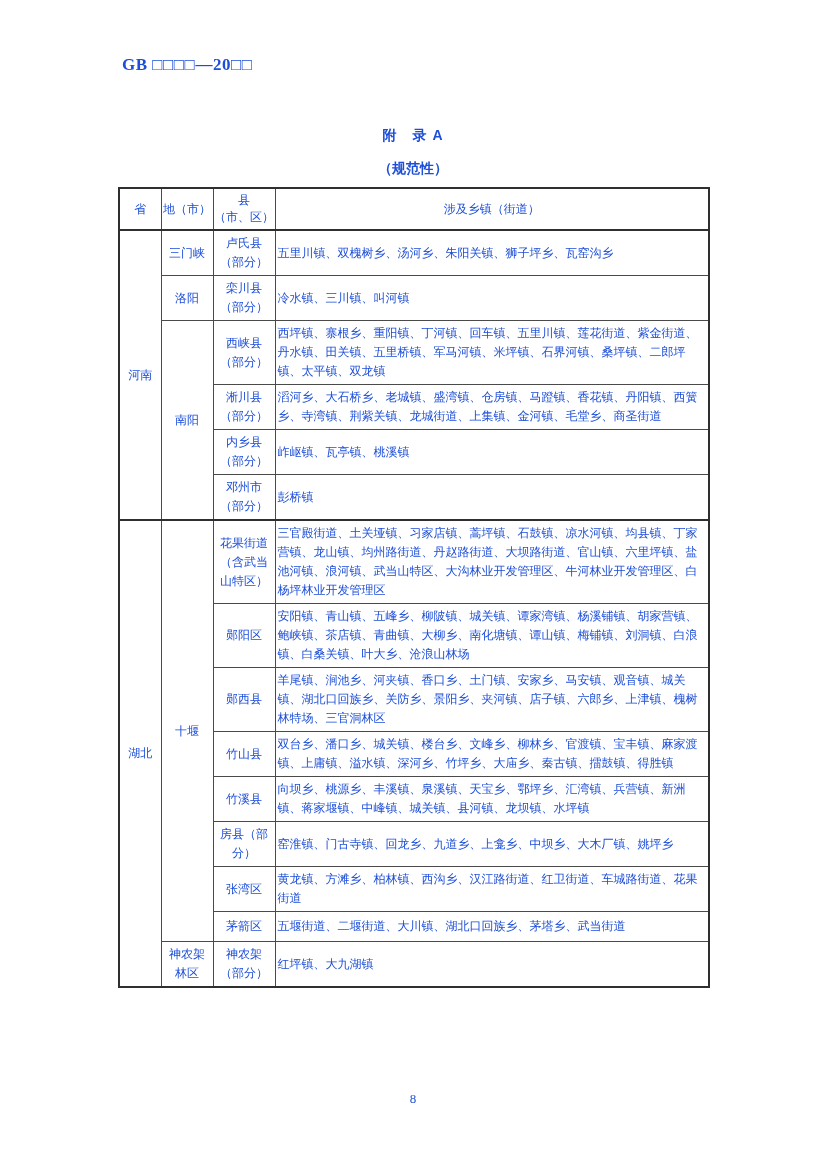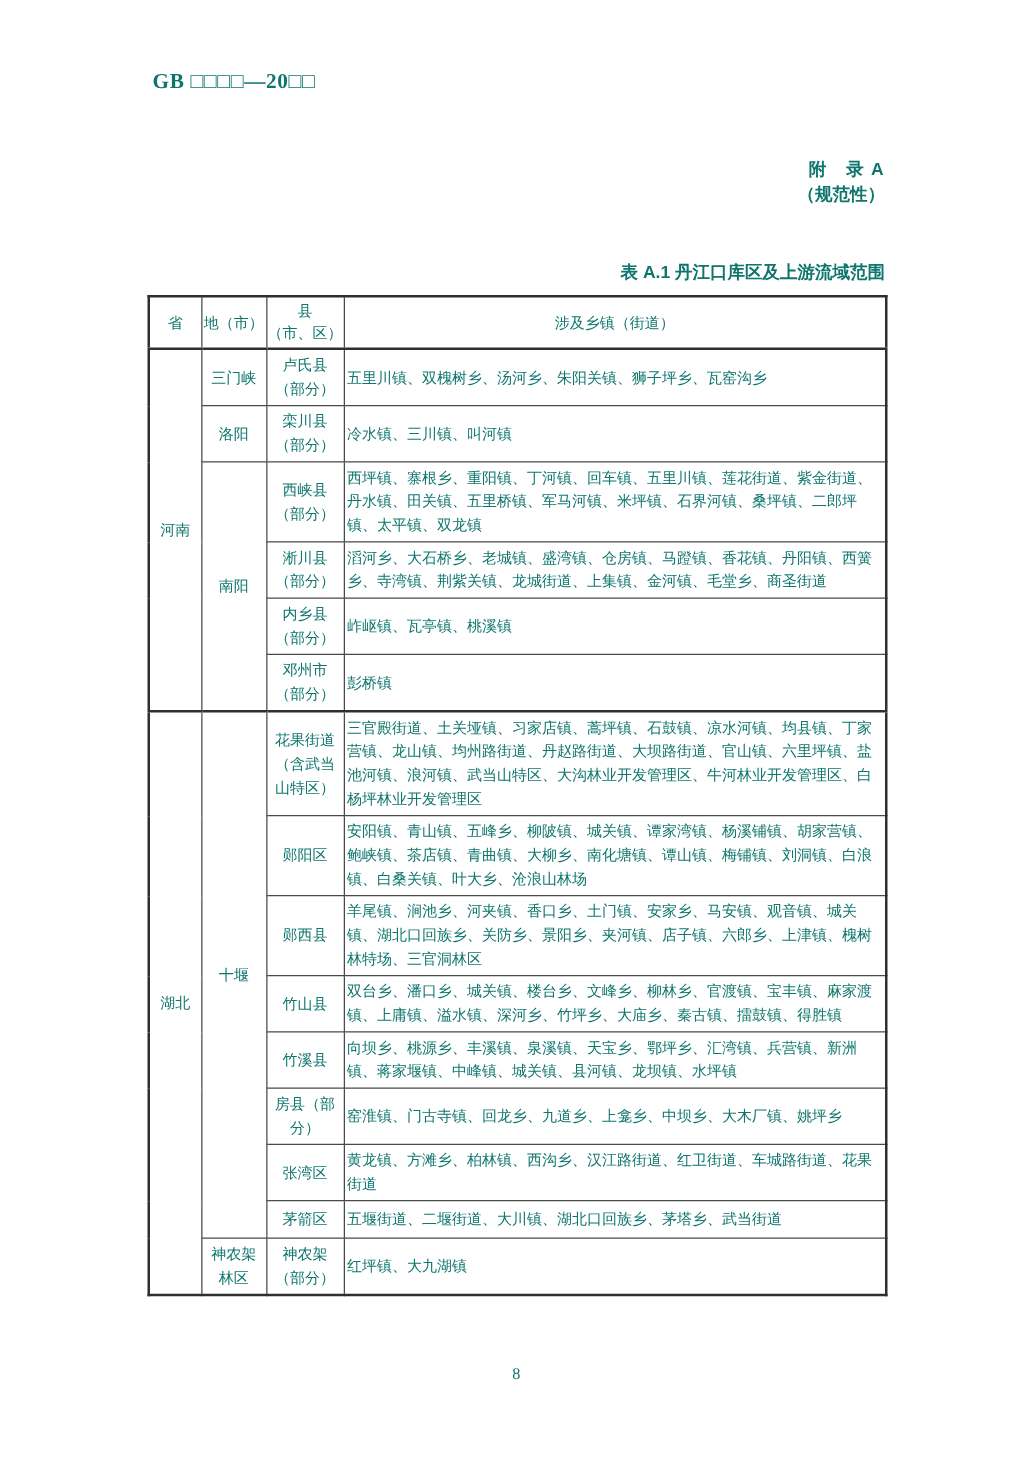--- a/index.html
+++ b/index.html
@@ -3,40 +3,40 @@
 <meta charset="utf-8">
 <style>
   * { margin:0; padding:0; box-sizing:border-box; }
   html,body { background:#e8e8e8; }
   .page {
     position:relative;
     width:826px; height:1169px;
     margin:0 auto;
     background:#ffffff;
     font-family:"Liberation Serif", serif;
-    color:#0f766e;
+    color:#1d4ed8;
     overflow:hidden;
   }
   .content { padding:55px 118px 0 118px; }
   .doc-code {
     font-family:"Liberation Serif", serif;
     font-weight:bold;
     font-size:17px;
     letter-spacing:0.5px;
     margin-left:4px;
   }
   .h-line {
-    text-align:right;
+    text-align:center;
     font-family:"Liberation Sans", sans-serif;
     font-weight:bold;
     font-size:14px;
     line-height:20px;
   }
   .h-appendix   { margin-top:50px; letter-spacing:1px; }
-  .h-normative  { }
+  .h-normative  { margin-top:13px; }
   .h-subject    { margin-top:10px; }
   .tbl-title    { margin-top:42px; }
   table.main {
     margin-top:9px;
     border-collapse:collapse;
     width:590px;
     table-layout:fixed;
     border:2px solid #2f2f2f;
   }
   table.main th, table.main td {
@@ -82,21 +82,20 @@
 <body>
 
 <div class="page">
   <div class="content">
 
     <div class="doc-code">GB □□□□—20□□</div>
 
     <div class="h-line h-appendix">附　录 A</div>
     <div class="h-line h-normative">（规范性）</div>
 
-    <div class="h-line tbl-title">表 A.1 丹江口库区及上游流域范围</div>
 
     <table class="main">
       <colgroup>
         <col style="width:42px">
         <col style="width:52px">
         <col style="width:62px">
         <col style="width:434px">
       </colgroup>
       <thead>
         <tr>

